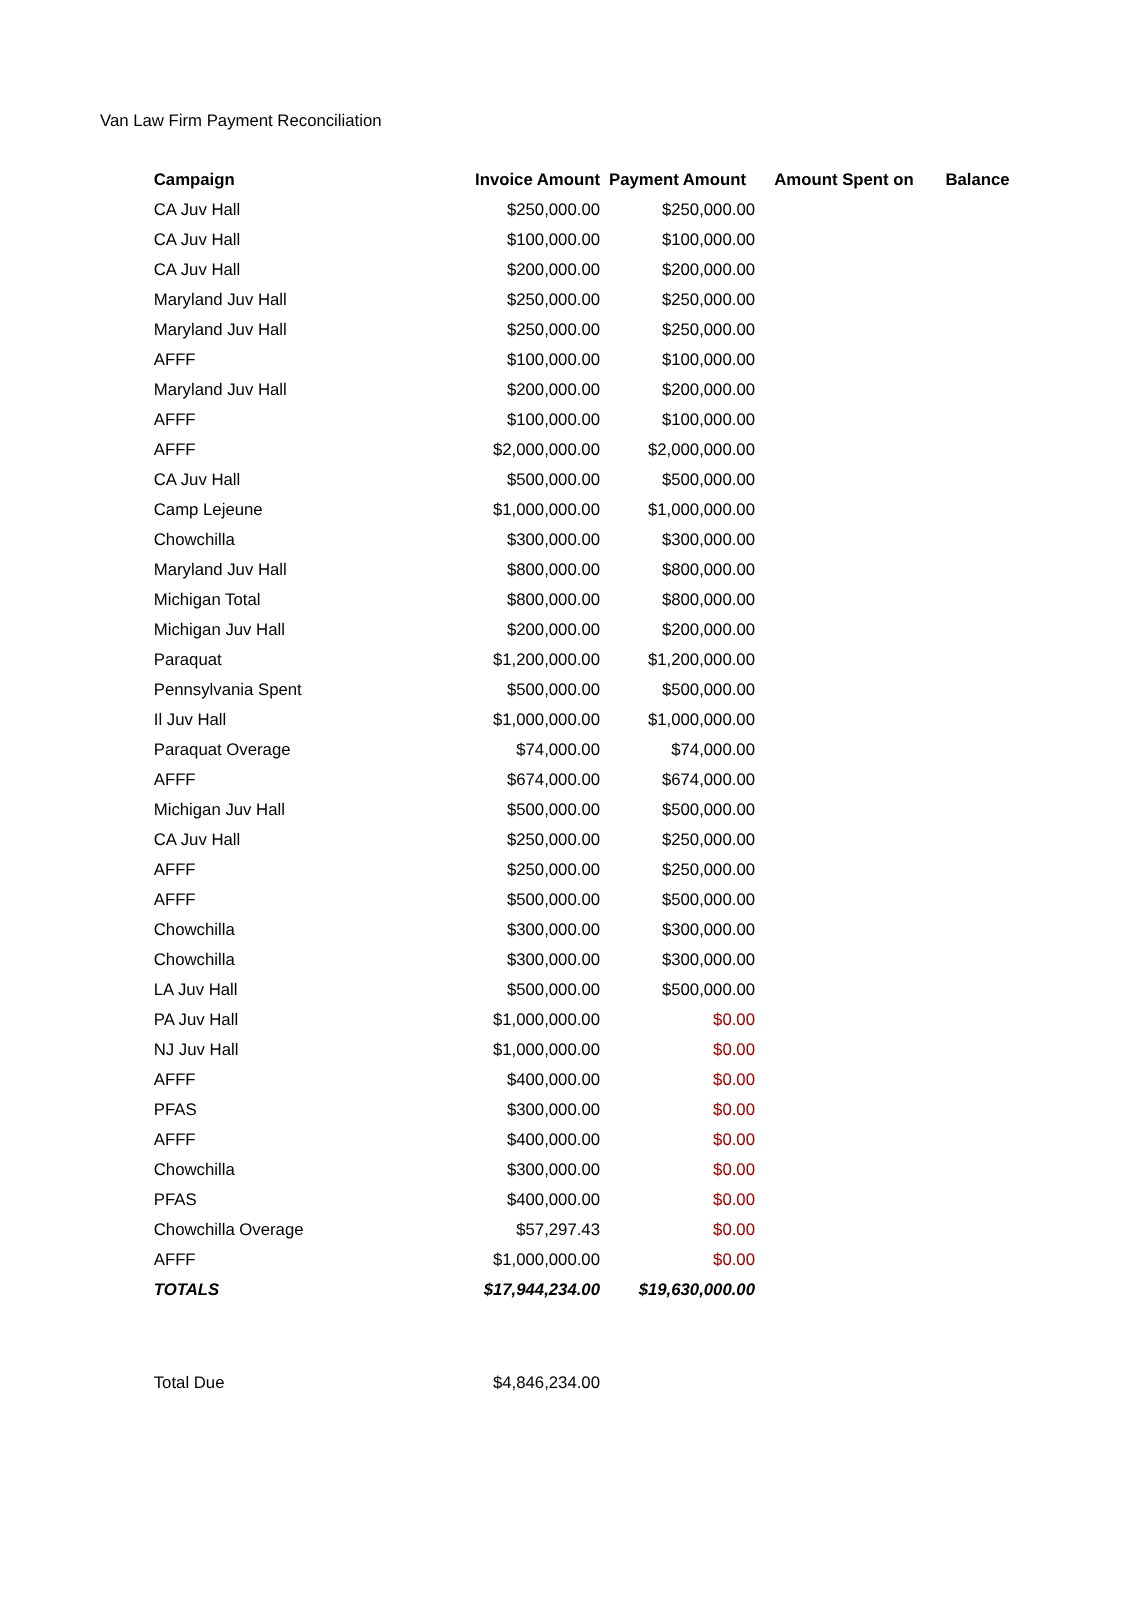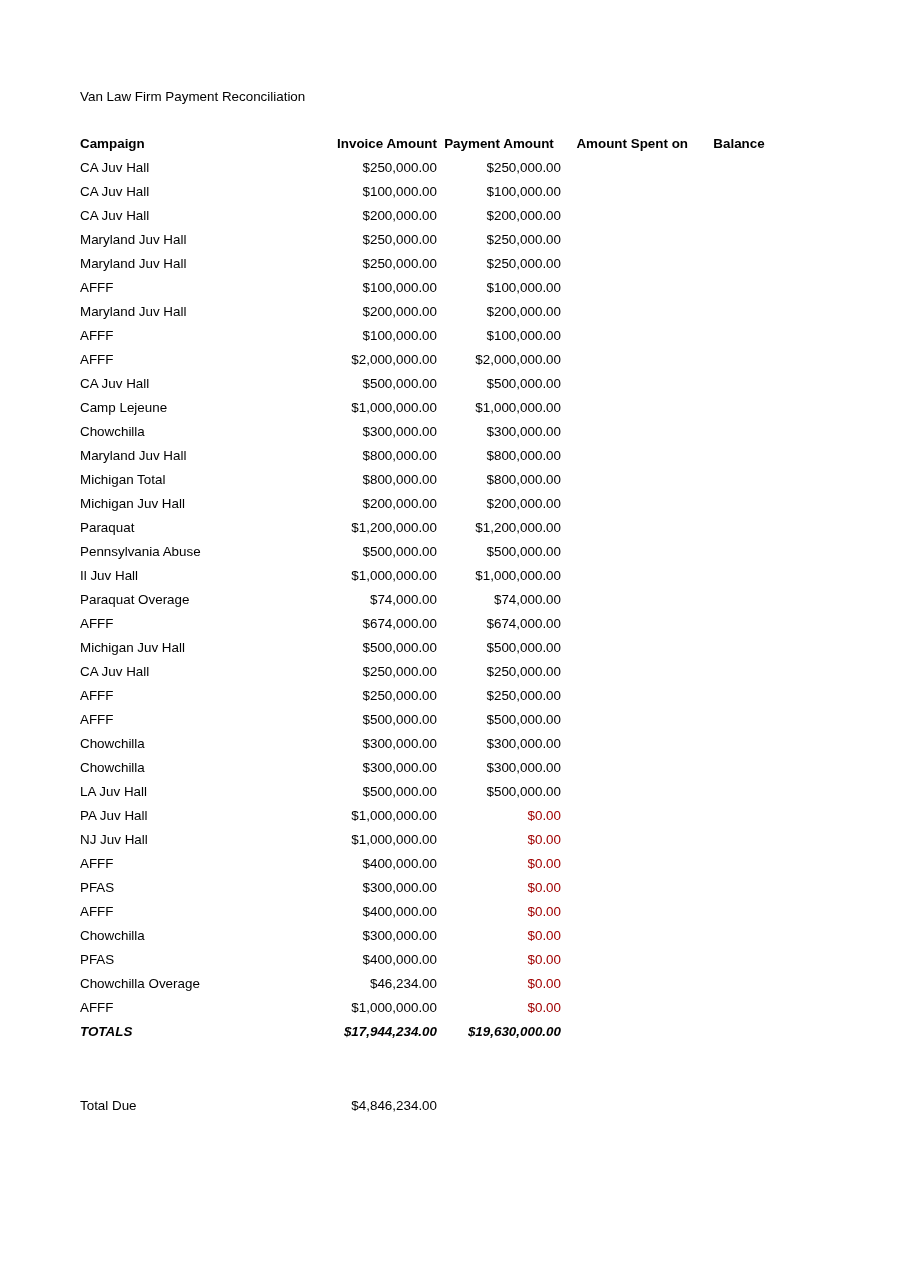--- a/index.html
+++ b/index.html
@@ -27,20 +27,21 @@
     position: absolute;
     left: 80px;
     top: 132px;
     width: 720px;
   }
   .row {
     display: grid;
     grid-template-columns: 245px 112px 124px 127px 100px;
     height: 24px;
     line-height: 24px;
+    margin-left: 43px;
   }
   .cell {
     white-space: nowrap;
     overflow: visible;
   }
   .c-campaign { text-align: left; }
   .c-invoice  { text-align: right; }
   .c-payment  { text-align: right; }
   .c-spent    { text-align: right; padding-left: 2px; }
   .c-balance  { text-align: center; padding-left: 2px; }
@@ -171,21 +172,21 @@
         <div class="cell c-balance"></div>
       </div>
       <div class="row">
         <div class="cell c-campaign">Paraquat</div>
         <div class="cell c-invoice">$1,200,000.00</div>
         <div class="cell c-payment">$1,200,000.00</div>
         <div class="cell c-spent"></div>
         <div class="cell c-balance"></div>
       </div>
       <div class="row">
-        <div class="cell c-campaign">Pennsylvania Abuse</div>
+        <div class="cell c-campaign">Pennsylvania Spent</div>
         <div class="cell c-invoice">$500,000.00</div>
         <div class="cell c-payment">$500,000.00</div>
         <div class="cell c-spent"></div>
         <div class="cell c-balance"></div>
       </div>
       <div class="row">
         <div class="cell c-campaign">Il Juv Hall</div>
         <div class="cell c-invoice">$1,000,000.00</div>
         <div class="cell c-payment">$1,000,000.00</div>
         <div class="cell c-spent"></div>
@@ -298,21 +299,21 @@
       </div>
       <div class="row">
         <div class="cell c-campaign">PFAS</div>
         <div class="cell c-invoice">$400,000.00</div>
         <div class="cell c-payment neg">$0.00</div>
         <div class="cell c-spent"></div>
         <div class="cell c-balance"></div>
       </div>
       <div class="row">
         <div class="cell c-campaign">Chowchilla Overage</div>
-        <div class="cell c-invoice">$46,234.00</div>
+        <div class="cell c-invoice">$57,297.43</div>
         <div class="cell c-payment neg">$0.00</div>
         <div class="cell c-spent"></div>
         <div class="cell c-balance"></div>
       </div>
       <div class="row">
         <div class="cell c-campaign">AFFF</div>
         <div class="cell c-invoice">$1,000,000.00</div>
         <div class="cell c-payment neg">$0.00</div>
         <div class="cell c-spent"></div>
         <div class="cell c-balance"></div>

